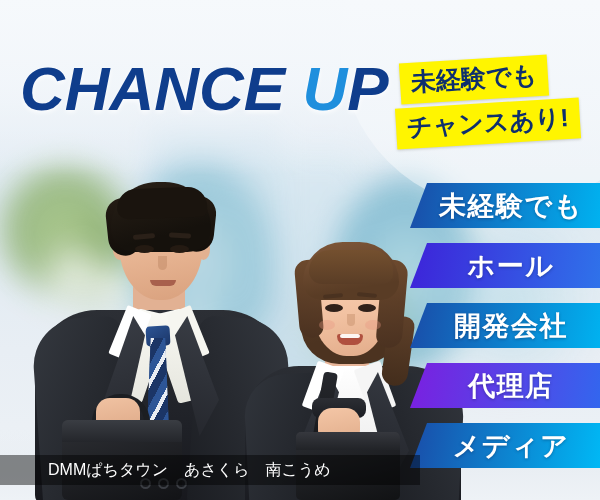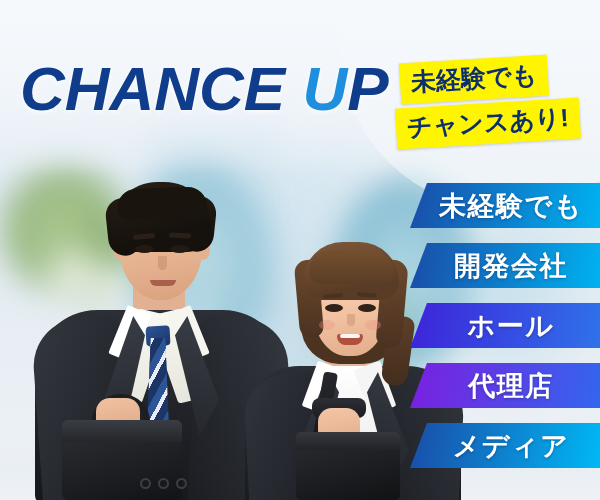--- a/index.html
+++ b/index.html
@@ -373,28 +373,31 @@
 
   <div class="badge">
     <div class="badge-1"><span class="badge-line">未経験でも</span></div>
     <div class="badge-2"><span class="badge-line">チャンスあり!</span></div>
   </div>
 
   <div class="cats">
     <div class="cat" style="background: linear-gradient(100deg, rgb(26, 76, 168) 0%, rgb(0, 178, 240) 100%);">
       <span class="cat-label">未経験でも</span>
     </div>
+    <div class="cat" style="background: linear-gradient(100deg, rgb(61, 35, 217) 0%, rgb(47, 114, 234) 100%);">
+      <span class="cat-label">ホール</span>
+    </div>
     <div class="cat" style="background: linear-gradient(100deg, rgb(26, 76, 168) 0%, rgb(0, 178, 240) 100%);">
       <span class="cat-label">開発会社</span>
-    </div>
-    <div class="cat" style="background: linear-gradient(100deg, rgb(61, 35, 217) 0%, rgb(47, 114, 234) 100%);">
-      <span class="cat-label">ホール</span>
     </div>
     <div class="cat" style="background: linear-gradient(100deg, rgb(123, 31, 224) 0%, rgb(51, 102, 238) 100%); text-align: right;">
       <span class="cat-label">代理店</span>
     </div>
     <div class="cat" style="background: linear-gradient(100deg, rgb(26, 76, 168) 0%, rgb(0, 184, 245) 100%); text-align: right;">
       <span class="cat-label">メディア</span>
     </div>
   </div>
 
+  <div class="caption">
+    <span>DMMぱちタウン　あさくら　南こうめ</span>
+  </div>
 
 </div>
 
 </body></html>

